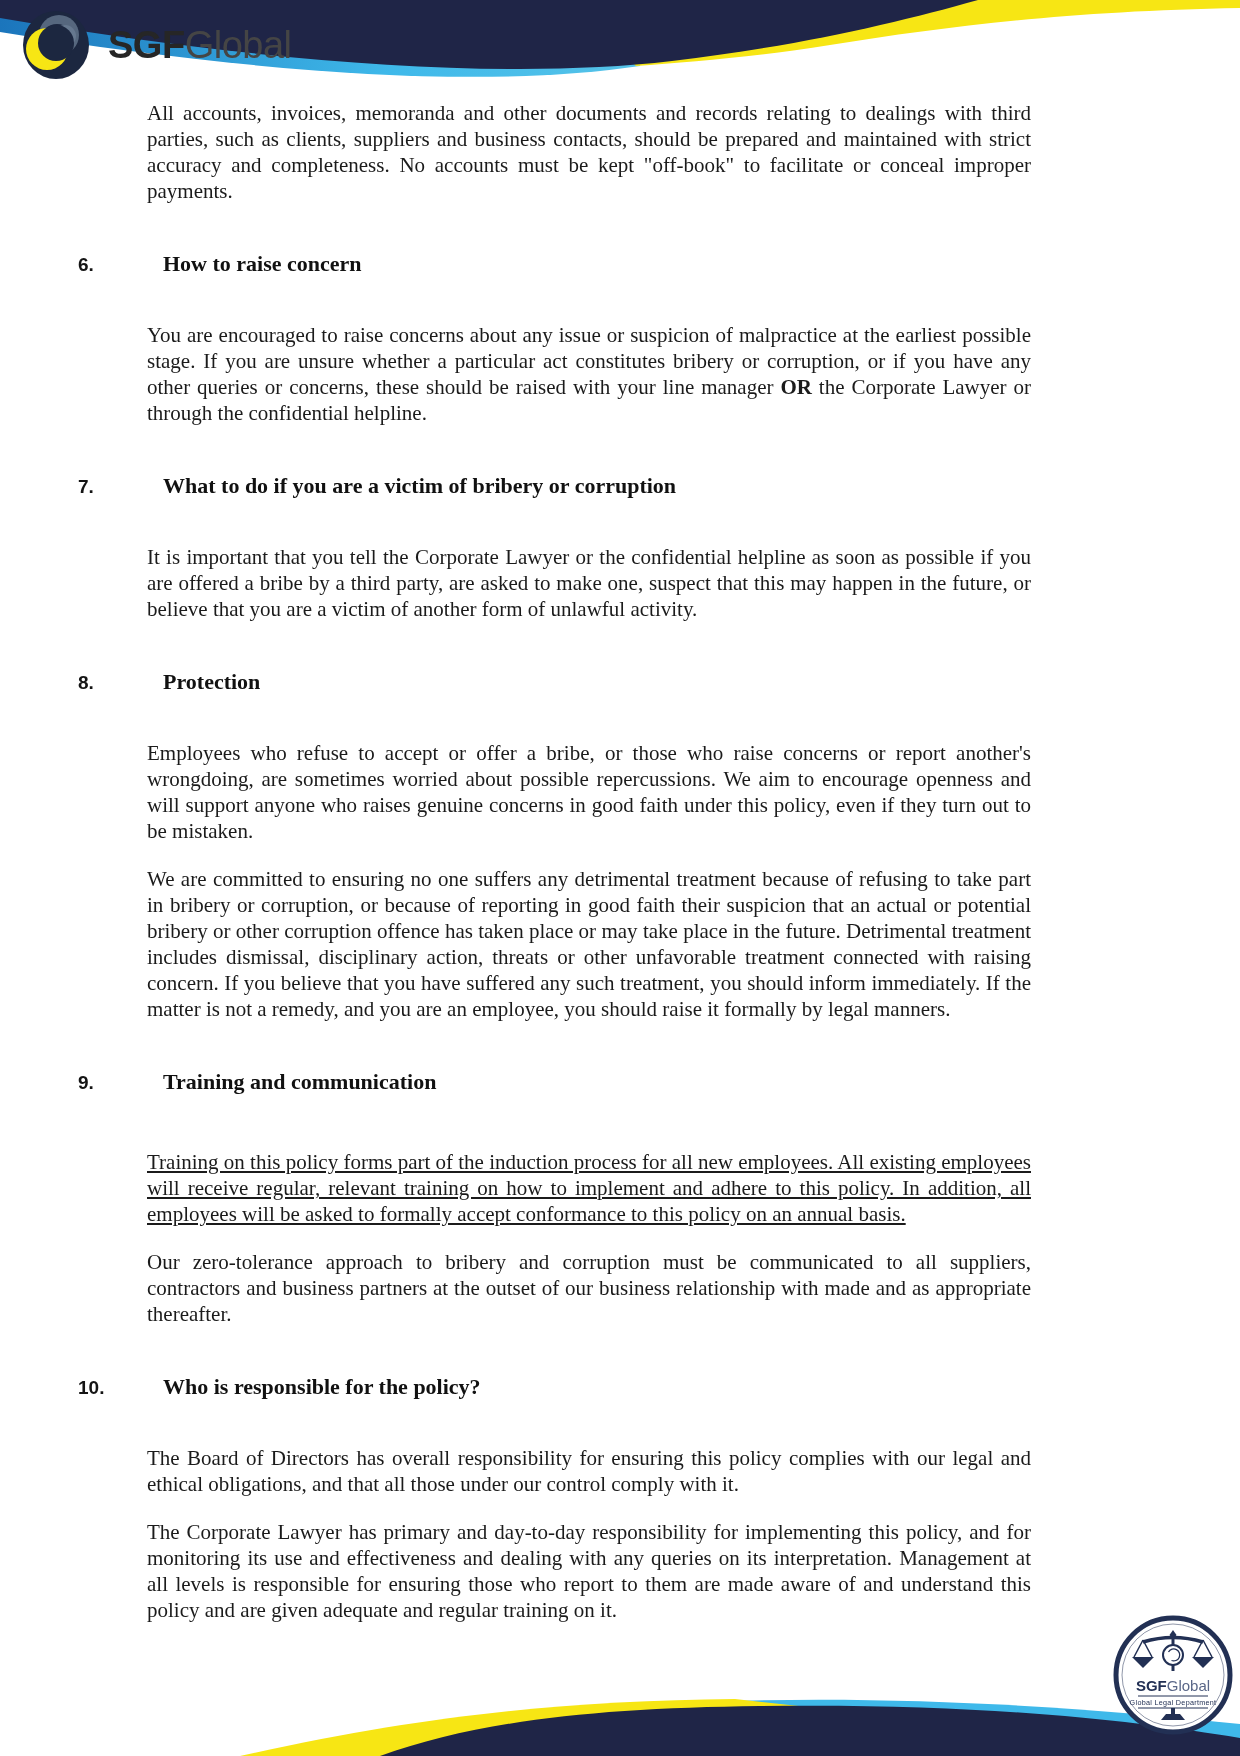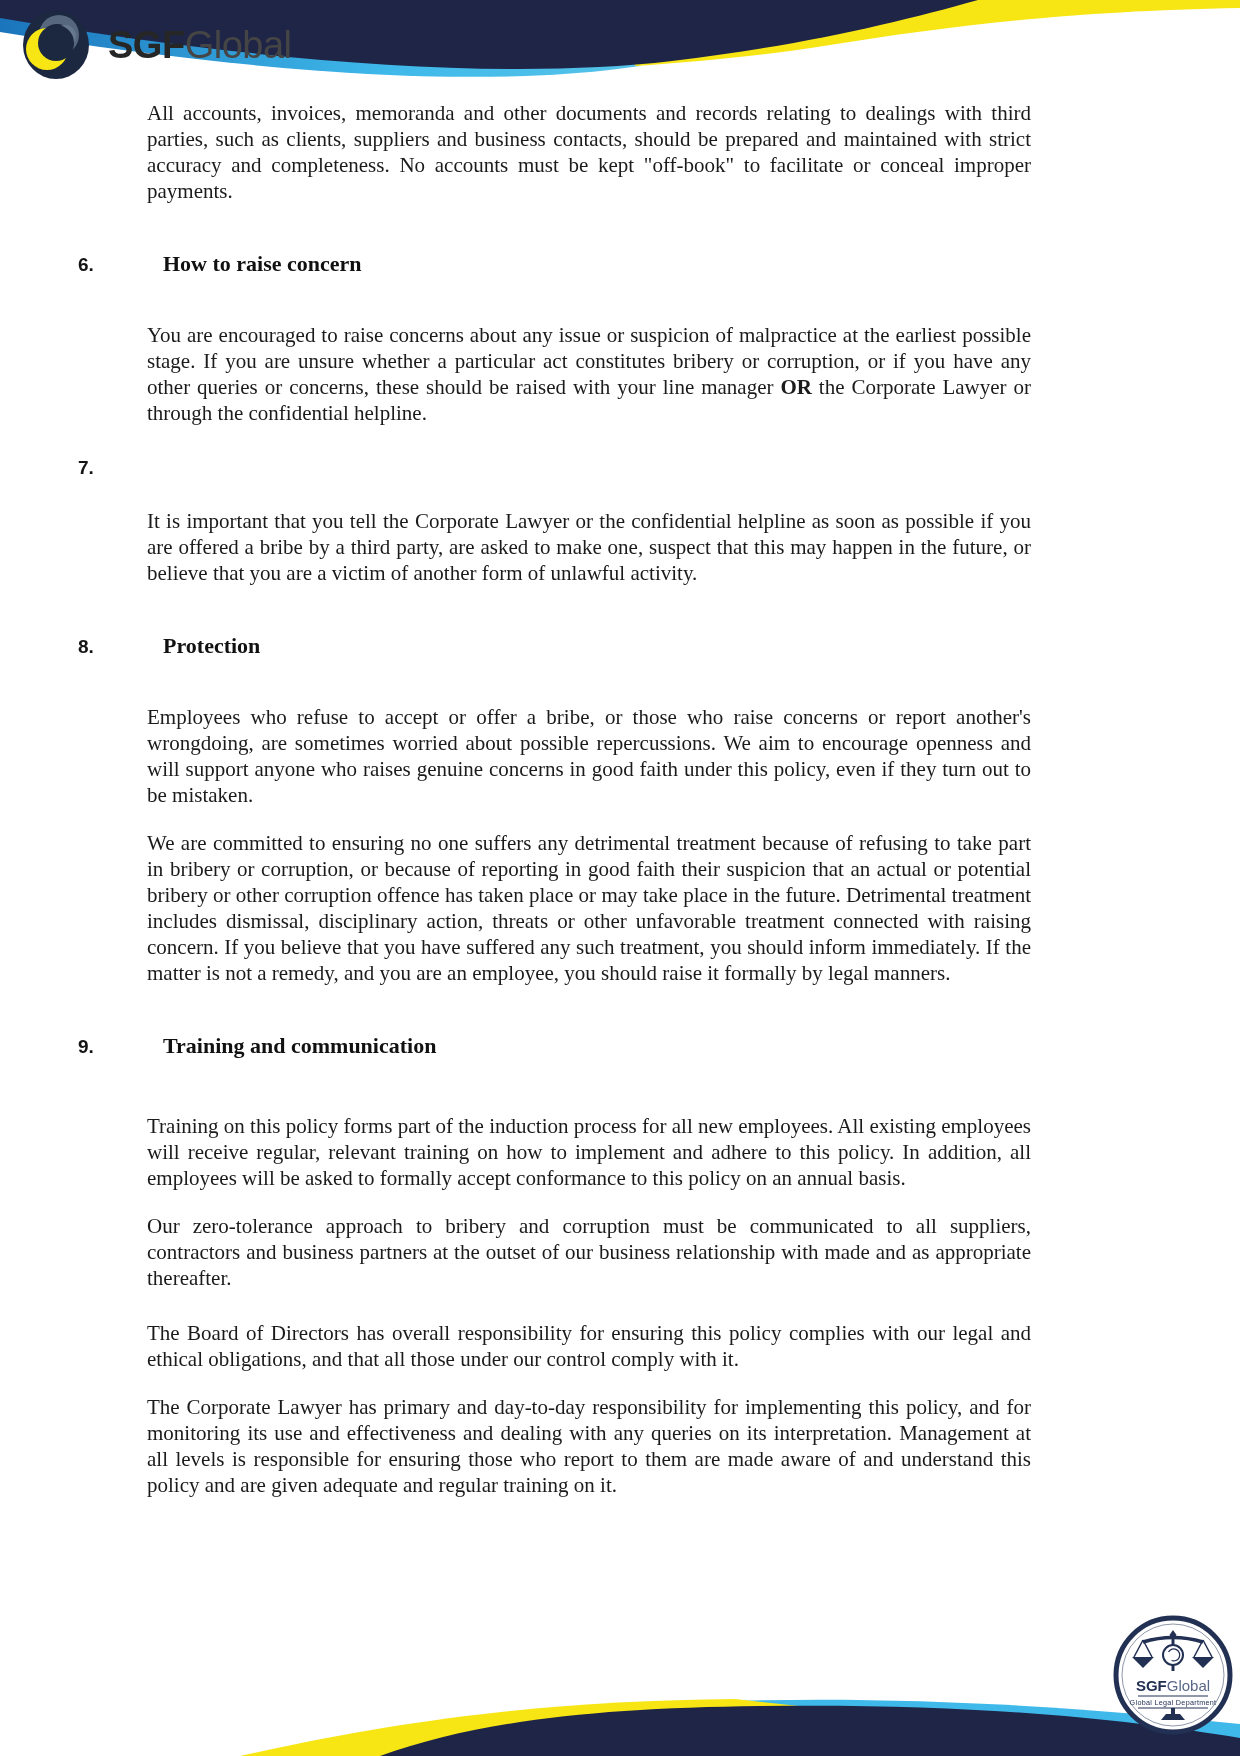--- a/index.html
+++ b/index.html
@@ -16,21 +16,21 @@
   .logo-mark{display:block;}
   .wordmark{font-family:"Liberation Sans",sans-serif;font-size:38px;letter-spacing:-0.5px;white-space:nowrap;}
   .wm-sgf{font-weight:700;color:#262626;}
   .wm-global{font-weight:400;color:#454545;}
   
   .content{position:absolute;left:78px;top:100px;width:956px;}
   .para{
     margin:0 0 0 69px;width:884px;text-align:justify;
     font-size:21px;line-height:26px;
   }
-  .mt20{margin-top:29px;} .mt22{margin-top:22px;} .mt38{margin-top:38px;}
+  .mt20{margin-top:29px;} .mt22{margin-top:22px;} .mt38{margin-top:38px;text-decoration:underline;}
   .sec{display:flex;align-items:baseline;margin-top:31px;}
   .num{
     width:69px;flex:0 0 69px;
     font-family:"Liberation Sans",sans-serif;font-weight:700;font-size:19px;color:#141414;
   }
   .h{margin:16px;font-family:"Liberation Serif",serif;font-weight:700;font-size:22px;line-height:26px;color:#111;}
   .bold{font-weight:700;}
   
   .seal{position:absolute;left:1110px;top:1612px;width:126px;height:126px;}
 </style>
@@ -79,37 +79,42 @@
     <p class="para">All accounts, invoices, memoranda and other documents and records relating to dealings with  third parties, such as clients, suppliers and business contacts, should be prepared and maintained with strict accuracy and completeness. No accounts must be kept "off-book" to  facilitate or conceal improper payments.</p>
 
     <div class="sec">
       <span class="num">6.</span>
       <h2 class="h">How to raise concern</h2>
     </div>
     <p class="para mt20"><span>You are encouraged to raise concerns about any issue or suspicion of malpractice at the earliest possible stage. If you are unsure whether a particular act constitutes bribery or  corruption, or if you have any other queries or concerns, these should be raised with your line  manager </span><span class="bold">OR</span><span> the Corporate Lawyer or through the confidential helpline.</span></p>
 
     <div class="sec">
       <span class="num">7.</span>
+      <h2 class="h">What to do if you are a victim of bribery or corruption</h2>
     </div>
     <p class="para mt20">It is important that you tell the Corporate Lawyer or the confidential helpline as soon as possible if you are offered a bribe by a third party, are asked to make one, suspect that this may happen in the future, or believe that you are a victim of another form of unlawful activity.</p>
 
     <div class="sec">
       <span class="num">8.</span>
       <h2 class="h">Protection</h2>
     </div>
     <p class="para mt20">Employees who refuse to accept or offer a bribe, or those who raise concerns or report another's wrongdoing,  are sometimes worried about  possible repercussions.  We  aim to  encourage openness and will support anyone who raises genuine concerns in good faith under this policy, even if they turn out to be mistaken.</p>
     <p class="para mt22">We are committed to ensuring no one suffers any detrimental treatment because of refusing  to take part in bribery or corruption, or because of reporting in good faith their suspicion that  an actual or potential bribery or other corruption offence has taken place or may take place in  the  future. Detrimental treatment includes dismissal, disciplinary action, threats or other unfavorable treatment connected with raising concern. If you believe that you have suffered any such treatment, you should inform immediately. If the  matter is not a remedy, and you are an employee, you should raise it  formally by legal manners.</p>
 
     <div class="sec">
       <span class="num">9.</span>
       <h2 class="h">Training and communication</h2>
     </div>
     <p class="para mt38">Training on this policy forms part of the induction process for all new employees. All existing employees  will receive regular, relevant training on how to implement and adhere to this policy. In addition, all employees will be asked to formally accept conformance to this policy  on an annual basis.</p>
     <p class="para mt22">Our zero-tolerance approach to bribery and corruption must be communicated to all suppliers, contractors and business partners at the outset of our business relationship with made and as appropriate thereafter.</p>
 
+    <div class="sec">
+      <span class="num">10.</span>
+      <h2 class="h">Who is responsible for the policy?</h2>
+    </div>
     <p class="para mt20">The Board of Directors has overall responsibility for ensuring this policy complies with our legal and ethical obligations, and that all those under our control comply with it.</p>
     <p class="para mt22">The Corporate Lawyer has primary and day-to-day responsibility for implementing this policy, and for monitoring its use and effectiveness and dealing with any queries on its interpretation. Management at all levels is responsible for ensuring those who report to them are made aware of and understand this policy and are given adequate and regular training on  it.</p>
 
   </main>
 
   <svg class="swoosh-bottom" viewBox="0 0 1240 100" preserveAspectRatio="none">
     <path d="M700,46 C900,38 1090,52 1240,68 L1240,100 L700,100 Z" fill="#3fb9ea"></path>
     <path d="M240,100 C420,60 560,45 735,43 L1000,72 L1000,100 Z" fill="#f7e614"></path>
     <path d="M380,100 C480,64 600,52 760,50 C980,47 1130,64 1240,82 L1240,100 Z" fill="#1f2547"></path>
   </svg>

